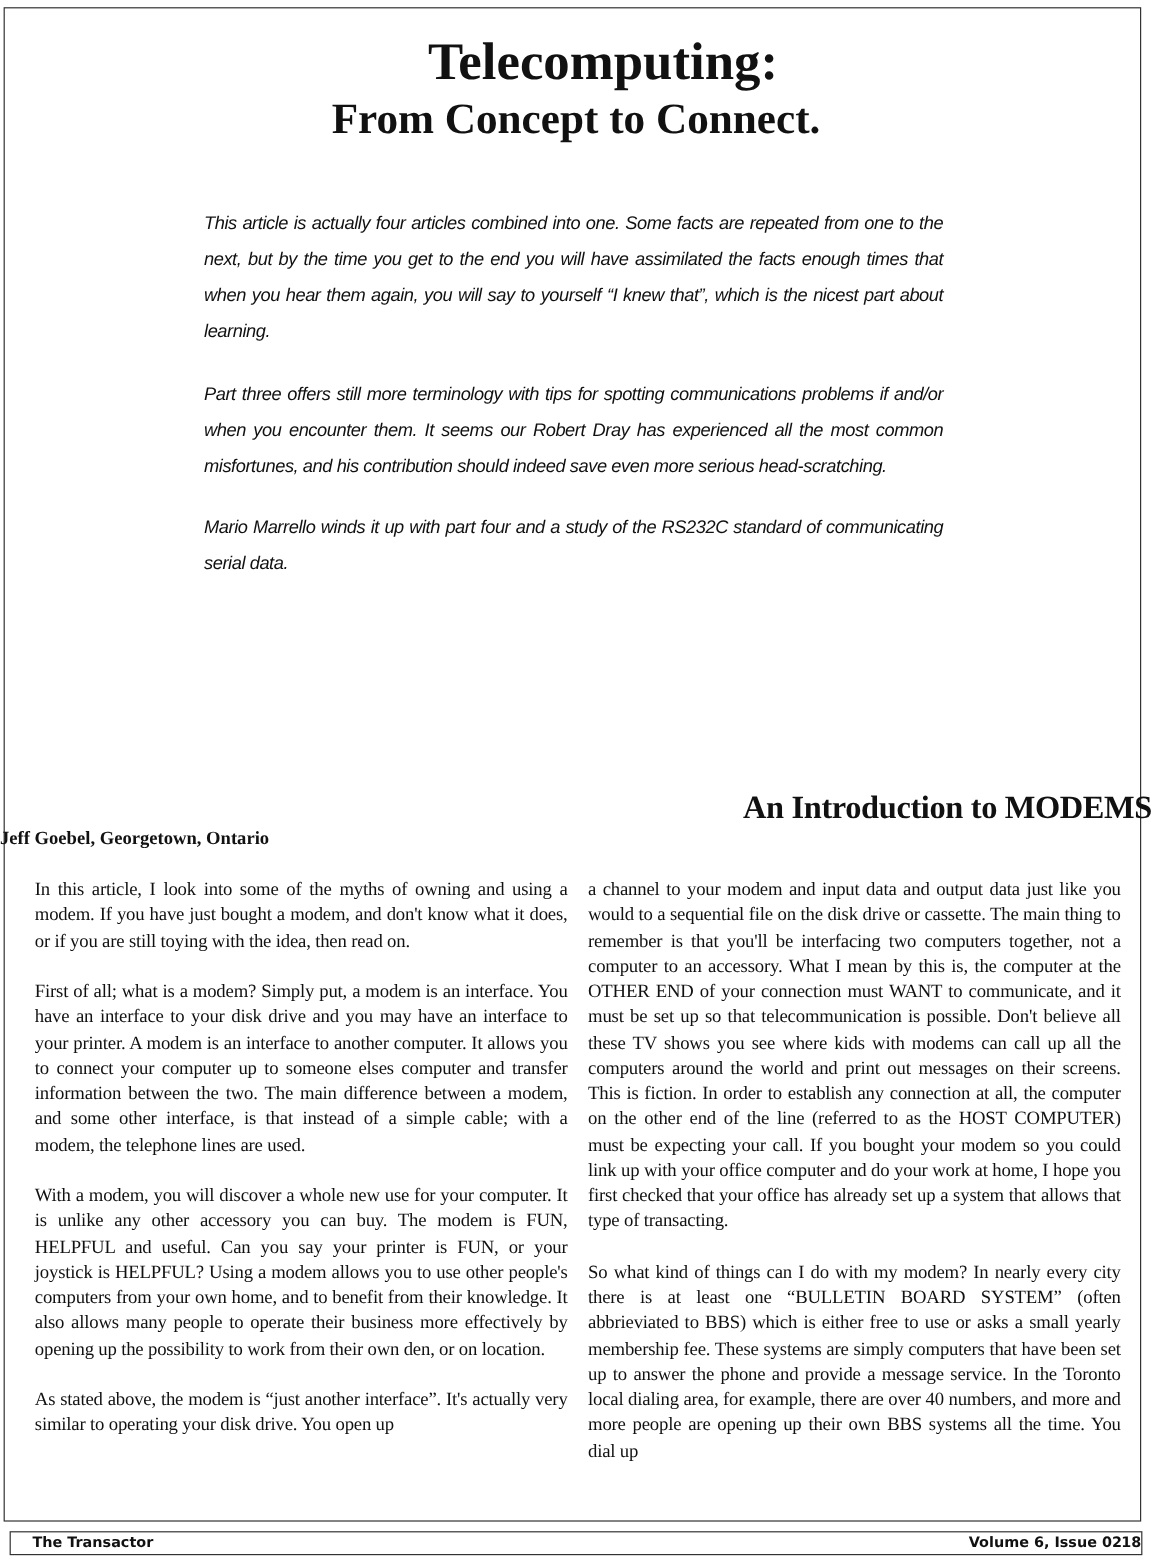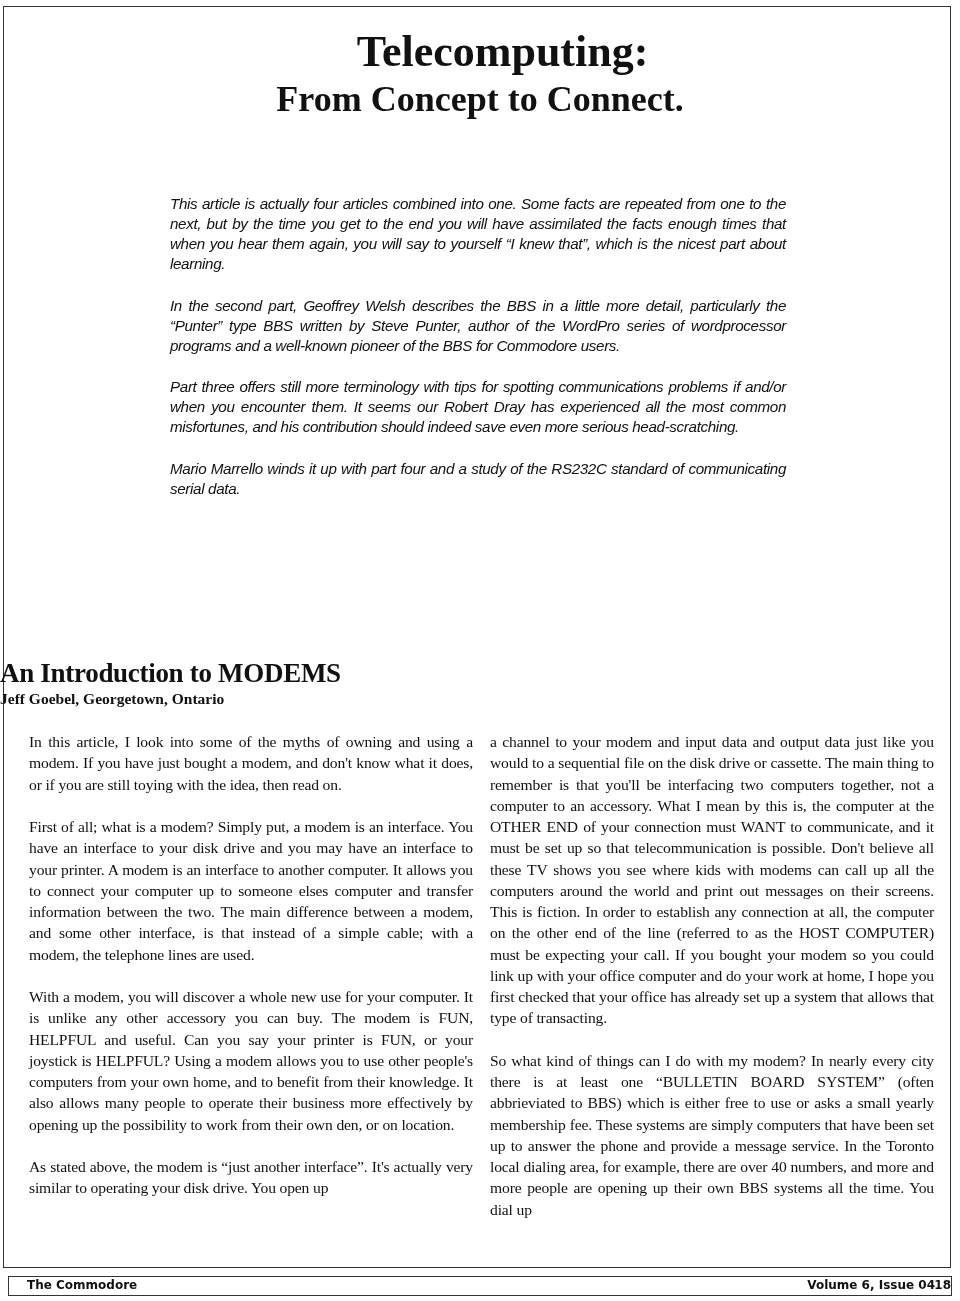--- a/index.html
+++ b/index.html
@@ -17,28 +17,28 @@
       font-weight: bold; font-size: 44px; line-height: 48px; letter-spacing: 0px;
       font-family: "Liberation Serif", "DejaVu Serif", serif;
       padding-left: 45px;
     }
     .title-sub {
       position: absolute; left: 0; right: 0; top: 78px; text-align: center;
       font-weight: bold; font-size: 36px; line-height: 42px;
       font-family: "Liberation Serif", "DejaVu Serif", serif;
     }
     .intro {
-      position: absolute; left: 170px; width: 616px; top: 194px;
+      position: absolute; left: 170px; width: 616px; top: 172px;
       font-family: "Liberation Sans", "DejaVu Sans", sans-serif;
-      font-style: italic; font-size: 15.2px; line-height: 20px;
+      font-style: italic; font-size: 15.2px; line-height: 30px;
       text-align: justify; letter-spacing: -0.35px;
     }
     .intro p { margin: 0 0 21.5px 0; }
     .section-title {
-      position: absolute; left: 0; right: 0; top: 657px; text-align: left;
+      position: absolute; left: 0; right: 0; top: 657px; text-align: right;
       font-weight: bold; font-size: 27px; line-height: 32px;
       font-family: "Liberation Serif", "DejaVu Serif", serif;
       letter-spacing: -0.3px;
     }
     .section-byline {
       position: absolute; left: 0; right: 0; top: 689px; text-align: left;
       font-weight: bold; font-size: 15.5px; line-height: 20px;
       font-family: "Liberation Serif", "DejaVu Serif", serif;
     }
     .col {
@@ -63,37 +63,36 @@
 </head>
 <body>
 
 <div class="frame"></div>
 
 <h1 class="title-main" style="margin:0;">Telecomputing:</h1>
 <h2 class="title-sub" style="margin:0;">From Concept to Connect.</h2>
 
 <div class="intro">
   <p>This article is actually four articles combined into one. Some facts are repeated from one to the next, but by the time you get to the end you will have assimilated the facts enough times that when you hear them again, you will say to yourself “I knew that”, which is the nicest part about learning.</p>
-  <p>In the second part, Geoffrey Welsh describes the BBS in a little more detail, particularly the “Punter” type BBS written by Steve Punter, author of the WordPro series of wordprocessor programs and a well-known pioneer of the BBS for Commodore users.</p>
   <p>Part three offers still more terminology with tips for spotting communications problems if and/or when you encounter them. It seems our Robert Dray has experienced all the most common misfortunes, and his contribution should indeed save even more serious head-scratching.</p>
   <p>Mario Marrello winds it up with part four and a study of the RS232C standard of communicating serial data.</p>
 </div>
 
 <h2 class="section-title" style="margin:0;">An Introduction to MODEMS</h2>
 <div class="section-byline">Jeff Goebel, Georgetown, Ontario</div>
 
 <div class="col left">
   <p>In this article, I look into some of the myths of owning and using a modem. If you have just bought a modem, and don't know what it does, or if you are still toying with the idea, then read on.</p>
   <p>First of all; what is a modem? Simply put, a modem is an interface. You have an interface to your disk drive and you may have an interface to your printer. A modem is an interface to another computer. It allows you to connect your computer up to someone elses computer and transfer information between the two. The main difference between a modem, and some other interface, is that instead of a simple cable; with a modem, the telephone lines are used.</p>
   <p>With a modem, you will discover a whole new use for your computer. It is unlike any other accessory you can buy. The modem is FUN, HELPFUL and useful. Can you say your printer is FUN, or your joystick is HELPFUL? Using a modem allows you to use other people's computers from your own home, and to benefit from their knowledge. It also allows many people to operate their business more effectively by opening up the possibility to work from their own den, or on location.</p>
   <p>As stated above, the modem is “just another interface”. It's actually very similar to operating your disk drive. You open up</p>
 </div>
 
 <div class="col right">
   <p>a channel to your modem and input data and output data just like you would to a sequential file on the disk drive or cassette. The main thing to remember is that you'll be interfacing two computers together, not a computer to an accessory. What I mean by this is, the computer at the OTHER END of your connection must WANT to communicate, and it must be set up so that telecommunication is possible. Don't believe all these TV shows you see where kids with modems can call up all the computers around the world and print out messages on their screens. This is fiction. In order to establish any connection at all, the computer on the other end of the line (referred to as the HOST COMPUTER) must be expecting your call. If you bought your modem so you could link up with your office computer and do your work at home, I hope you first checked that your office has already set up a system that allows that type of transacting.</p>
   <p>So what kind of things can I do with my modem? In nearly every city there is at least one “BULLETIN BOARD SYSTEM” (often abbrieviated to BBS) which is either free to use or asks a small yearly membership fee. These systems are simply com­puters that have been set up to answer the phone and provide a message service. In the Toronto local dialing area, for example, there are over 40 numbers, and more and more people are opening up their own BBS systems all the time. You dial up</p>
 </div>
 
 <div class="footer">
-  <span class="f-left">The Commodore</span>
+  <span class="f-left">The Transactor</span>
   <span class="f-center">18</span>
-  <span class="f-right">Volume 6, Issue 04</span>
+  <span class="f-right">Volume 6, Issue 02</span>
 </div>
 
 </body></html>

